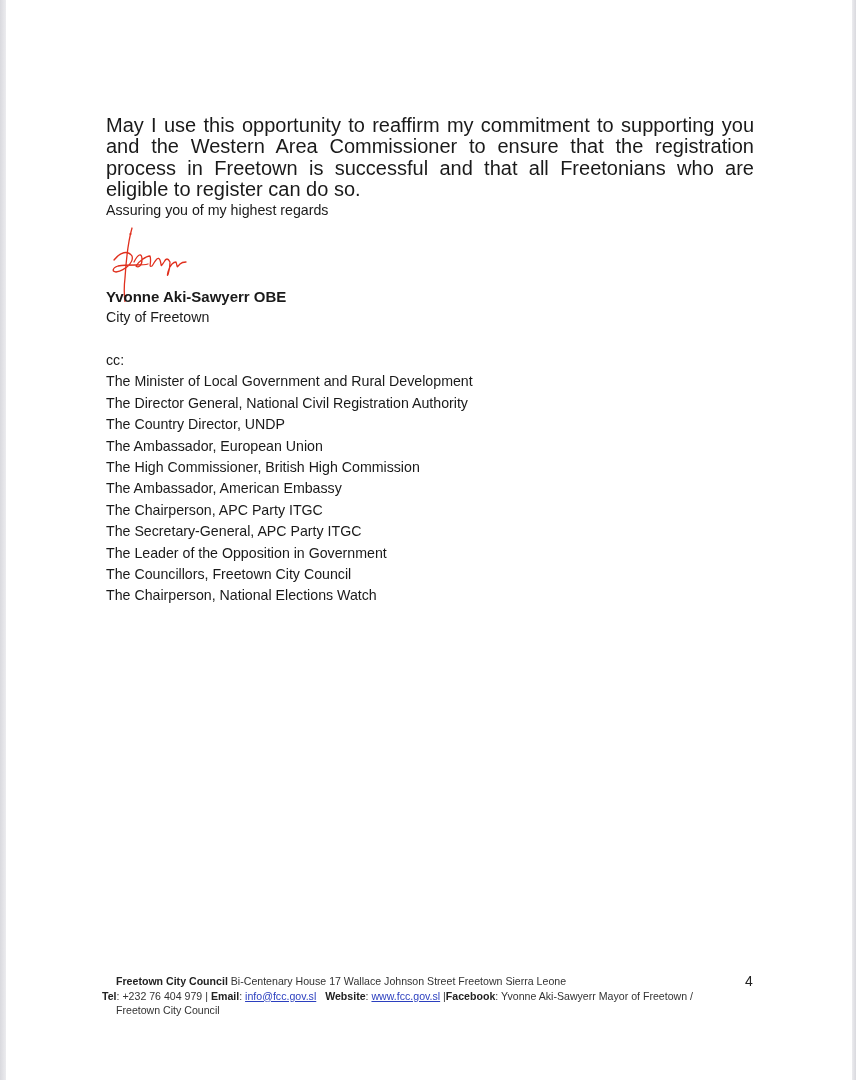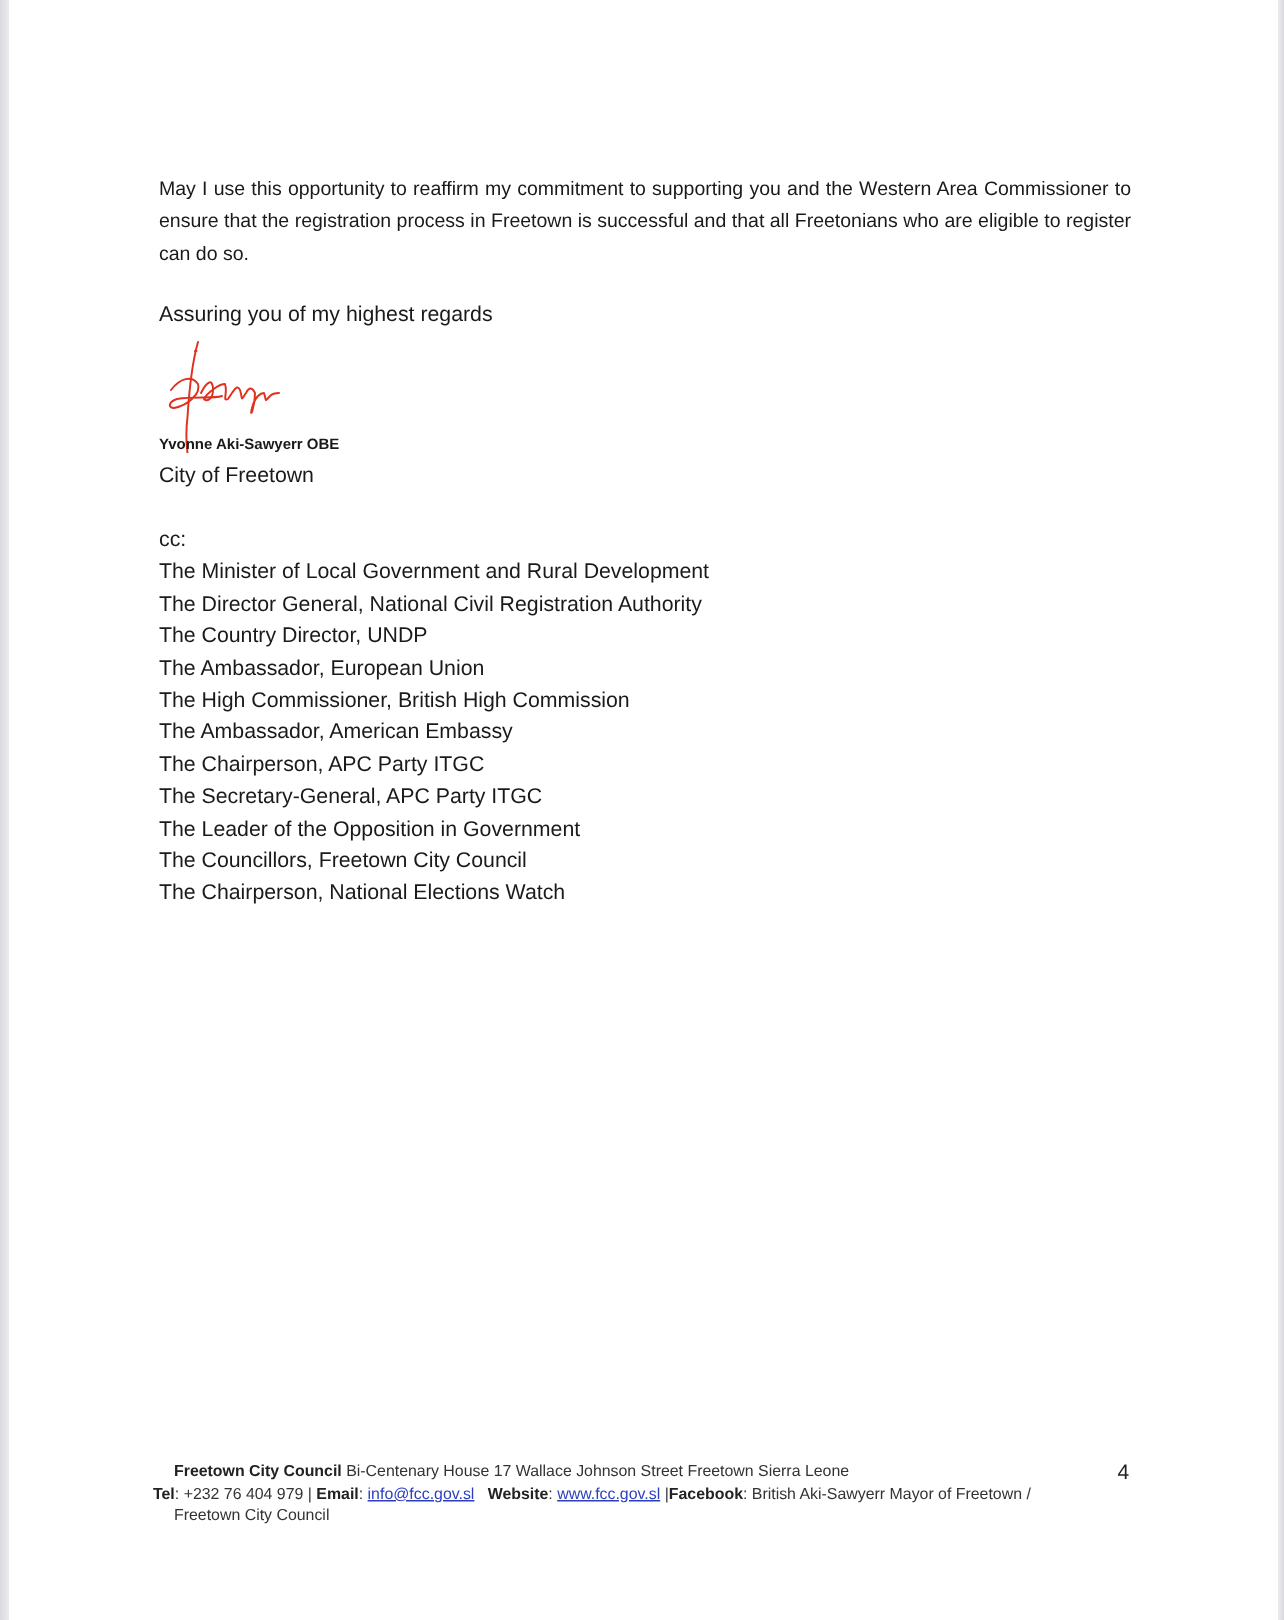--- a/index.html
+++ b/index.html
@@ -15,33 +15,33 @@
     }
     .edge-right {
       position: absolute; right: 0; top: 0; width: 4px; height: 1080px;
       background: linear-gradient(to left, #d9d9de, #ececef);
     }
     .page {
       position: absolute; left: 106px; top: 0; width: 648px; height: 1080px;
     }
     .para {
       position: absolute; top: 115px; left: 0; width: 648px;
-      font-size: 13px; line-height: 21.3px; text-align: justify;
+      font-size: 20px; line-height: 21.3px; text-align: justify;
       text-align-last: left;
     }
     .regards {
       position: absolute; top: 200px; left: 0;
       font-size: 14.2px; line-height: 21px;
     }
     .signature {
       position: absolute; top: 222px; left: 2px; width: 110px; height: 80px;
     }
     .signer-name {
       position: absolute; top: 286px; left: 0;
-      font-size: 10px; line-height: 21px; font-weight: bold;
+      font-size: 15px; line-height: 21px; font-weight: bold;
     }
     .signer-title {
       position: absolute; top: 307px; left: 0;
       font-size: 14.2px; line-height: 21px;
     }
     .cc-block {
       position: absolute; top: 350px; left: 0;
       font-size: 14.2px; line-height: 21.4px;
     }
     .cc-block div { white-space: nowrap; }
@@ -98,19 +98,19 @@
     <div>
       <b>Freetown City Council</b>
       <span>Bi-Centenary House 17 Wallace Johnson Street Freetown Sierra Leone</span>
     </div>
     <div style="white-space:nowrap; margin-left:-14px; margin-right:-14px;">
       <b>Tel</b><span>: </span><span>+232 76 404 979</span>
       <span> | </span>
       <b>Email</b><span>: </span><span class="link">info@fcc.gov.sl</span>
       <span>&nbsp;</span>
       <b>Website</b><span>: </span><span class="link">www.fcc.gov.sl</span>
-      <span> |</span><b>Facebook</b><span>: </span><span>British Aki-Sawyerr Mayor of Freetown /</span>
+      <span> |</span><b>Facebook</b><span>: </span><span>Yvonne Aki-Sawyerr Mayor of Freetown /</span>
     </div>
     <div>Freetown City Council</div>
   </div>
 
   <div class="page-number">4</div>
 </div>
 
 </body></html>

